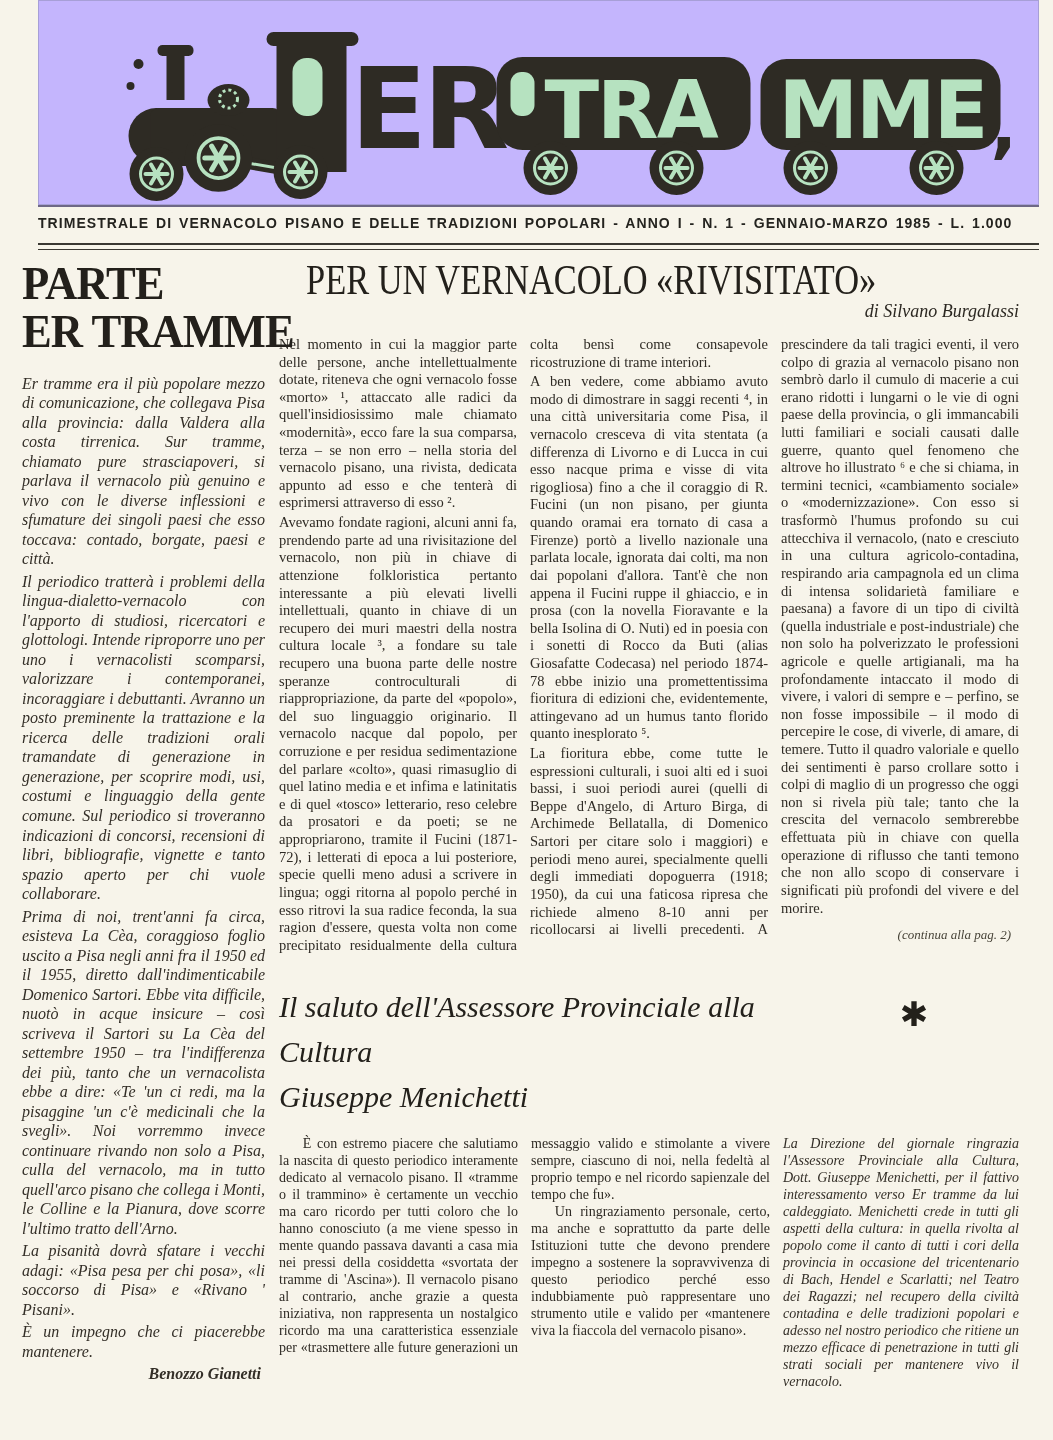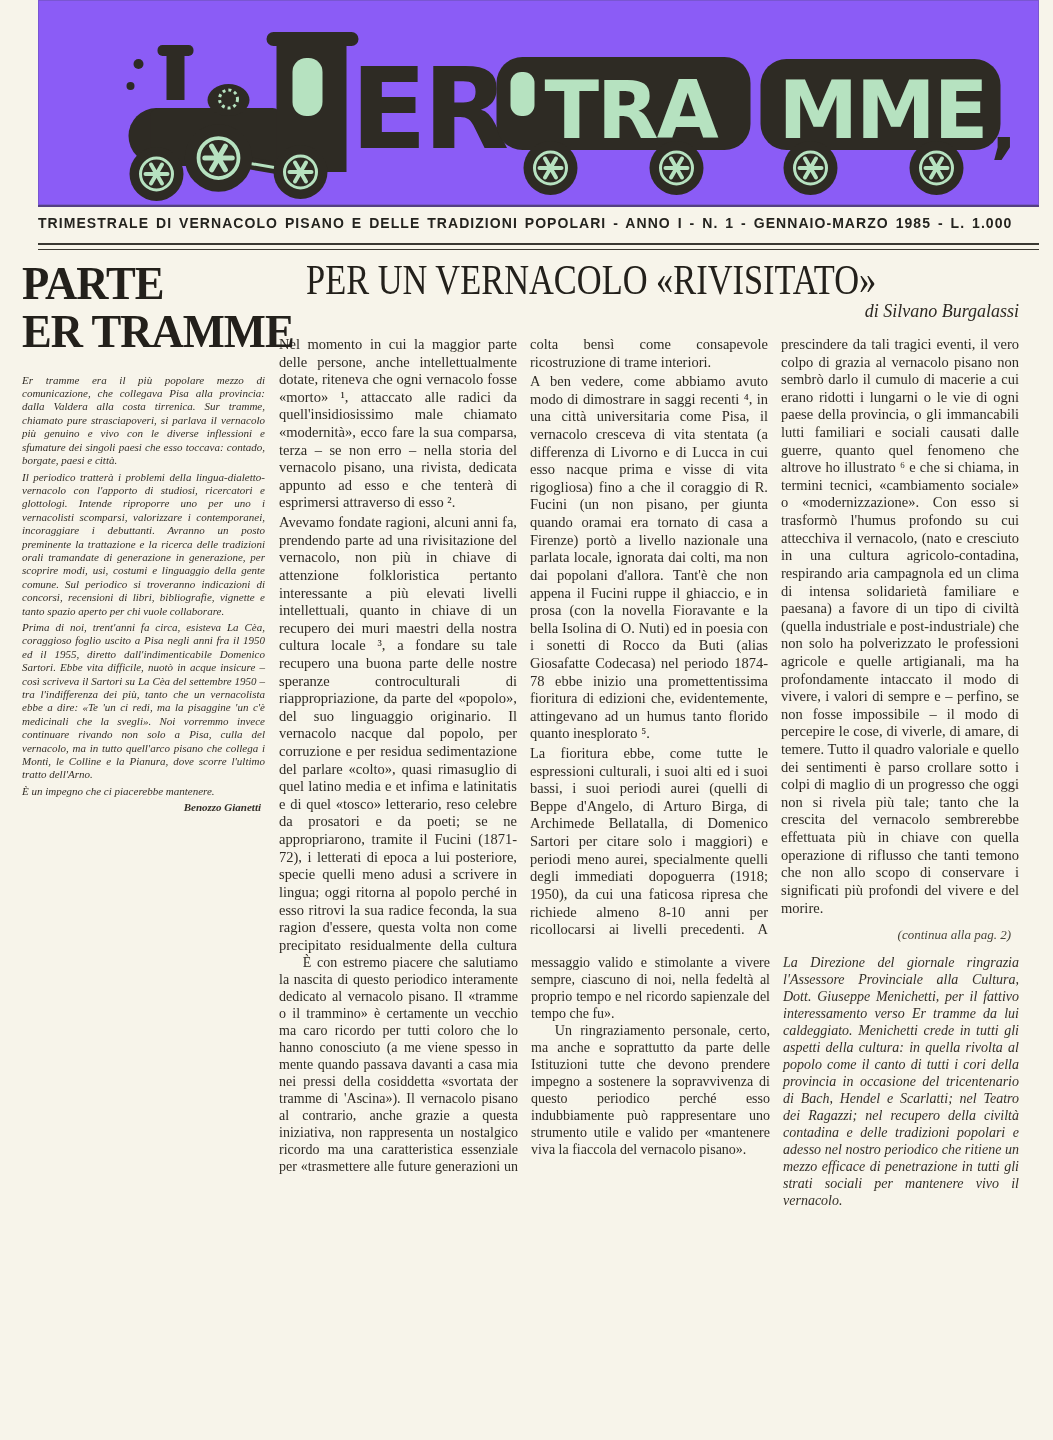--- a/index.html
+++ b/index.html
@@ -4,21 +4,21 @@
 <style>
   html,body{margin:0;padding:0;background:#d8d4c8;}
   .page{
     position:relative;width:1053px;height:1440px;margin:0 auto;
     background:#f7f4ea;overflow:hidden;color:#2e2a24;
     font-family:"Liberation Serif", serif;
   }
   
   .masthead{
     position:absolute;left:38px;top:0;width:1001px;height:205px;
-    background:#8b5cf6;border-bottom:2px solid rgba(40,40,35,.55);
+    background:#c4b5fd;border-bottom:2px solid rgba(40,40,35,.55);
     box-shadow:inset 0 0 0 1px rgba(40,60,45,.18);
   }
   .masthead svg{display:block;width:100%;height:100%;}
   .subtitle-row{
     position:absolute;left:38px;top:215px;width:1001px;height:22px;
     font-family:"Liberation Sans", sans-serif;font-weight:700;
     font-size:14px;letter-spacing:1.05px;word-spacing:2px;color:#24231f;
     white-space:nowrap;overflow:hidden;
   }
   .rule-double{
@@ -30,21 +30,21 @@
     position:absolute;left:22px;top:258px;width:997px;height:1182px;
     display:flex;gap:14px;
   }
   .left-col{width:243px;flex:0 0 243px;}
   .left-title{
     margin:2px 0 18px 0;font-weight:bold;font-size:46px;line-height:1.04;
     color:#23201b;letter-spacing:-1px;
     transform:scaleX(.97);transform-origin:left top;white-space:nowrap;
   }
   .left-body{
-    font-style:italic;font-size:11px;line-height:1.22;text-align:justify;
+    font-style:italic;font-size:16px;line-height:1.22;text-align:justify;
     hyphens:auto;color:#332e27;
   }
   .left-body p{margin:0 0 3px 0;}
   .signature{text-align:right;font-weight:bold;padding-right:4px;margin-top:4px;}
   .right-region{flex:1;min-width:0;}
   
   .a1-head{display:flex;align-items:flex-end;justify-content:space-between;margin:0 0 12px 0;flex-direction:column;}
   .a1-headline{
     margin:0;font-weight:normal;font-size:43px;line-height:1;color:#23201b;
     white-space:nowrap;display:inline-block;
@@ -147,39 +147,44 @@
   <div class="rule-double"></div>
 
   <main class="content">
 
     <aside class="left-col">
       <h1 class="left-title"><span>PARTE</span><br><span>ER TRAMME</span></h1>
       <div class="left-body">
         <p>Er tramme era il più popolare mezzo di comunicazione, che collegava Pisa alla provincia: dalla Valdera alla costa tirrenica. Sur tramme, chiamato pure strasciapoveri, si parlava il vernacolo più genuino e vivo con le diverse inflessioni e sfumature dei singoli paesi che esso toccava: contado, borgate, paesi e città.</p>
         <p>Il periodico tratterà i problemi della lingua-dialetto-vernacolo con l'apporto di studiosi, ricercatori e glottologi. Intende riproporre uno per uno i vernacolisti scomparsi, valorizzare i contemporanei, incoraggiare i debuttanti. Avranno un posto preminente la trattazione e la ricerca delle tradizioni orali tramandate di generazione in generazione, per scoprire modi, usi, costumi e linguaggio della gente comune. Sul periodico si troveranno indicazioni di concorsi, recensioni di libri, bibliografie, vignette e tanto spazio aperto per chi vuole collaborare.</p>
         <p>Prima di noi, trent'anni fa circa, esisteva La Cèa, coraggioso foglio uscito a Pisa negli anni fra il 1950 ed il 1955, diretto dall'indimenticabile Domenico Sartori. Ebbe vita difficile, nuotò in acque insicure – così scriveva il Sartori su La Cèa del settembre 1950 – tra l'indifferenza dei più, tanto che un vernacolista ebbe a dire: «Te 'un ci redi, ma la pisaggine 'un c'è medicinali che la svegli». Noi vorremmo invece continuare rivando non solo a Pisa, culla del vernacolo, ma in tutto quell'arco pisano che collega i Monti, le Colline e la Pianura, dove scorre l'ultimo tratto dell'Arno.</p>
+        <p>La pisanità dovrà sfatare i vecchi adagi: «Pisa pesa per chi posa», «li soccorso di Pisa» e «Rivano ' Pisani».</p>
         <p>È un impegno che ci piacerebbe mantenere.</p>
         <p class="signature">Benozzo Gianetti</p>
       </div>
     </aside>
 
     <section class="right-region">
 
       <div class="a1-head">
         <h2 class="a1-headline">PER UN VERNACOLO «RIVISITATO»</h2>
         <div class="a1-byline">di Silvano Burgalassi</div>
       </div>
       <div class="a1-body">
         <p>Nel momento in cui la maggior parte delle persone, anche intellettualmente dotate, riteneva che ogni vernacolo fosse «morto» ¹, attaccato alle radici da quell'insidiosissimo male chiamato «modernità», ecco fare la sua comparsa, terza – se non erro – nella storia del vernacolo pisano, una rivista, dedicata appunto ad esso e che tenterà di esprimersi attraverso di esso ².</p>
         <p>Avevamo fondate ragioni, alcuni anni fa, prendendo parte ad una rivisitazione del vernacolo, non più in chiave di attenzione folkloristica pertanto interessante a più elevati livelli intellettuali, quanto in chiave di un recupero dei muri maestri della nostra cultura locale ³, a fondare su tale recupero una buona parte delle nostre speranze controculturali di riappropriazione, da parte del «popolo», del suo linguaggio originario. Il vernacolo nacque dal popolo, per corruzione e per residua sedimentazione del parlare «colto», quasi rimasuglio di quel latino media e et infima e latinitatis e di quel «tosco» letterario, reso celebre da prosatori e da poeti; se ne appropriarono, tramite il Fucini (1871-72), i letterati di epoca a lui posteriore, specie quelli meno adusi a scrivere in lingua; oggi ritorna al popolo perché in esso ritrovi la sua radice feconda, la sua ragion d'essere, questa volta non come precipitato residualmente della cultura colta bensì come consapevole ricostruzione di trame interiori.</p>
         <p>A ben vedere, come abbiamo avuto modo di dimostrare in saggi recenti ⁴, in una città universitaria come Pisa, il vernacolo cresceva di vita stentata (a differenza di Livorno e di Lucca in cui esso nacque prima e visse di vita rigogliosa) fino a che il coraggio di R. Fucini (un non pisano, per giunta quando oramai era tornato di casa a Firenze) portò a livello nazionale una parlata locale, ignorata dai colti, ma non dai popolani d'allora. Tant'è che non appena il Fucini ruppe il ghiaccio, e in prosa (con la novella Fioravante e la bella Isolina di O. Nuti) ed in poesia con i sonetti di Rocco da Buti (alias Giosafatte Codecasa) nel periodo 1874-78 ebbe inizio una promettentissima fioritura di edizioni che, evidentemente, attingevano ad un humus tanto florido quanto inesplorato ⁵.</p>
         <p>La fioritura ebbe, come tutte le espressioni culturali, i suoi alti ed i suoi bassi, i suoi periodi aurei (quelli di Beppe d'Angelo, di Arturo Birga, di Archimede Bellatalla, di Domenico Sartori per citare solo i maggiori) e periodi meno aurei, specialmente quelli degli immediati dopoguerra (1918; 1950), da cui una faticosa ripresa che richiede almeno 8-10 anni per ricollocarsi ai livelli precedenti. A prescindere da tali tragici eventi, il vero colpo di grazia al vernacolo pisano non sembrò darlo il cumulo di macerie a cui erano ridotti i lungarni o le vie di ogni paese della provincia, o gli immancabili lutti familiari e sociali causati dalle guerre, quanto quel fenomeno che altrove ho illustrato ⁶ e che si chiama, in termini tecnici, «cambiamento sociale» o «modernizzazione». Con esso si trasformò l'humus profondo su cui attecchiva il vernacolo, (nato e cresciuto in una cultura agricolo-contadina, respirando aria campagnola ed un clima di intensa solidarietà familiare e paesana) a favore di un tipo di civiltà (quella industriale e post-industriale) che non solo ha polverizzato le professioni agricole e quelle artigianali, ma ha profondamente intaccato il modo di vivere, i valori di sempre e – perfino, se non fosse impossibile – il modo di percepire le cose, di viverle, di amare, di temere. Tutto il quadro valoriale e quello dei sentimenti è parso crollare sotto i colpi di maglio di un progresso che oggi non si rivela più tale; tanto che la crescita del vernacolo sembrerebbe effettuata più in chiave con quella operazione di riflusso che tanti temono che non allo scopo di conservare i significati più profondi del vivere e del morire.</p>
         <p class="continuation">(continua alla pag. 2)</p>
       </div>
 
+      <div class="a2-head">
+        <h3 class="a2-headline"><span>Il saluto dell'Assessore Provinciale alla Cultura</span><br><span>Giuseppe Menichetti</span></h3>
+        <div class="a2-star">✱</div>
+      </div>
       <div class="a2-body">
         <div class="a2-flow">
           <p>È con estremo piacere che salutiamo la nascita di questo periodico interamente dedicato al vernacolo pisano. Il «tramme o il trammino» è certamente un vecchio ma caro ricordo per tutti coloro che lo hanno conosciuto (a me viene spesso in mente quando passava davanti a casa mia nei pressi della cosiddetta «svortata der tramme di 'Ascina»). Il vernacolo pisano al contrario, anche grazie a questa iniziativa, non rappresenta un nostalgico ricordo ma una caratteristica essenziale per «trasmettere alle future generazioni un messaggio valido e stimolante a vivere sempre, ciascuno di noi, nella fedeltà al proprio tempo e nel ricordo sapienzale del tempo che fu».</p>
           <p>Un ringraziamento personale, certo, ma anche e soprattutto da parte delle Istituzioni tutte che devono prendere impegno a sostenere la sopravvivenza di questo periodico perché esso indubbiamente può rappresentare uno strumento utile e valido per «mantenere viva la fiaccola del vernacolo pisano».</p>
         </div>
         <div class="a2-side">
           <p>La Direzione del giornale ringrazia l'Assessore Provinciale alla Cultura, Dott. Giuseppe Menichetti, per il fattivo interessamento verso Er tramme da lui caldeggiato. Menichetti crede in tutti gli aspetti della cultura: in quella rivolta al popolo come il canto di tutti i cori della provincia in occasione del tricentenario di Bach, Hendel e Scarlatti; nel Teatro dei Ragazzi; nel recupero della civiltà contadina e delle tradizioni popolari e adesso nel nostro periodico che ritiene un mezzo efficace di penetrazione in tutti gli strati sociali per mantenere vivo il vernacolo.</p>
         </div>
       </div>
 

